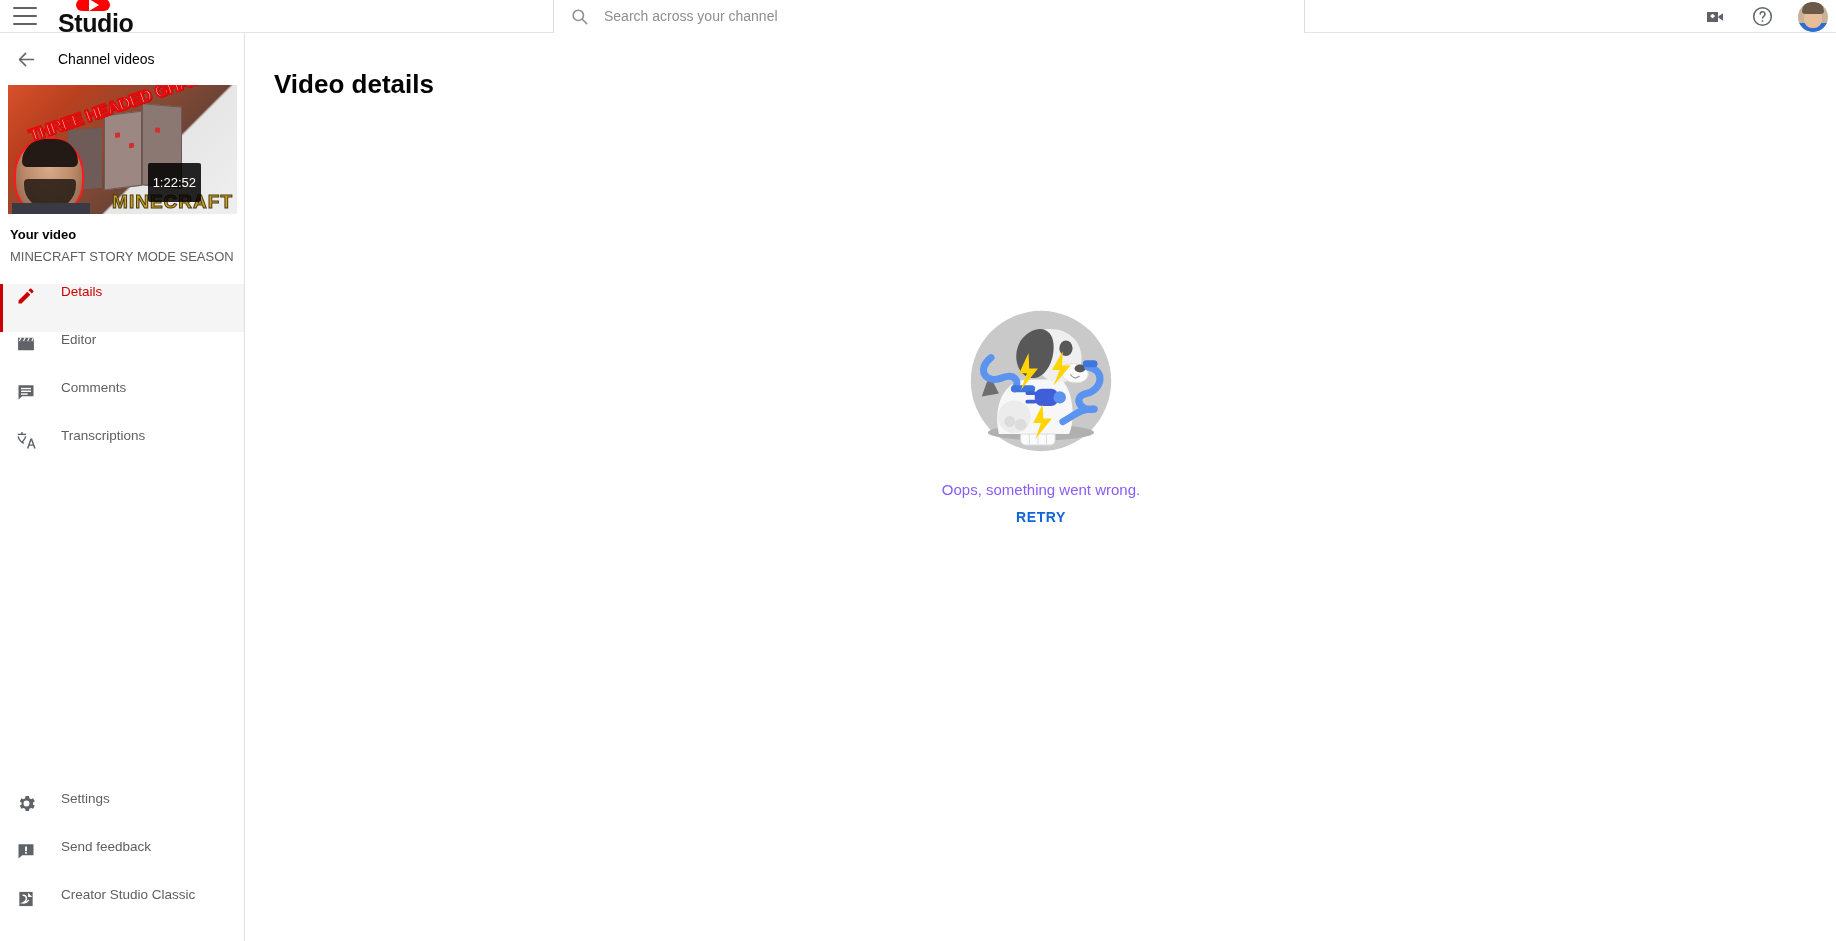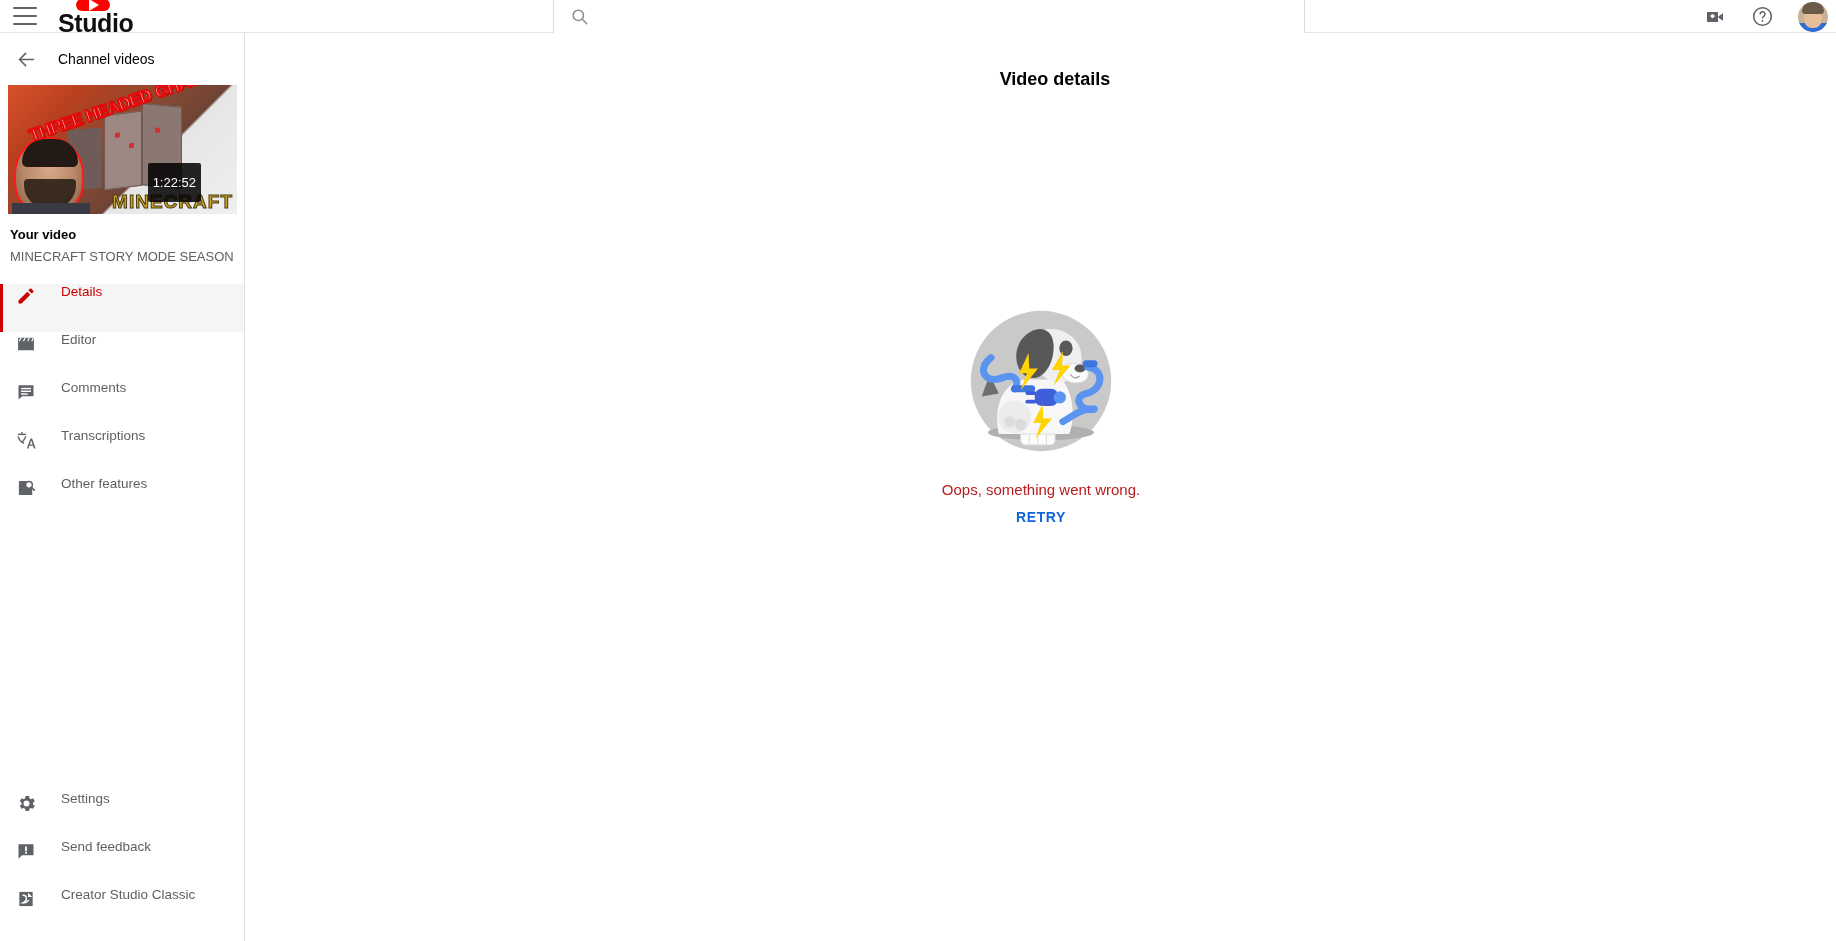--- a/index.html
+++ b/index.html
@@ -150,28 +150,28 @@
   .nav-item.active .ni-label { color: #c00; }
 
   .nav-bottom { position: absolute; left: 0; bottom: 0; width: 245px; padding-bottom: 6px; }
 
   
   .main {
     position: absolute; top: 33px; left: 246px;
     width: 1590px; height: 908px; background: #fff;
   }
   .page-title {
-    margin: 36px 0 0 28px; font-size: 18px; font-weight: bold; color: #030303; text-align: center;
+    margin: 36px 0 0 28px; font-size: 26px; font-weight: bold; color: #030303;
   }
   .error-area {
     position: absolute; left: 0; top: 270px; width: 1590px;
     display: flex; flex-direction: column; align-items: center;
   }
   .error-img { width: 156px; height: 156px; }
-  .error-msg { margin-top: 22px; font-size: 15px; color: #b91c1c; }
+  .error-msg { margin-top: 22px; font-size: 15px; color: #8b5cf6; }
   .retry-btn {
     margin-top: 11px; background: none; border: none;
     color: #1366d6; font-size: 14px; font-weight: bold;
     letter-spacing: .6px; cursor: pointer;
     font-family: "Liberation Sans", sans-serif;
   }
 </style>
 </head>
 <body>
 
@@ -188,20 +188,21 @@
     <span class="brand-beta">beta</span>
   </div>
 
   <div class="searchwrap">
     <span class="search-icon">
       <svg width="19" height="19" viewBox="0 0 24 24" fill="none" stroke="#909090" stroke-width="2">
         <circle cx="10.5" cy="10.5" r="6.5"></circle>
         <line x1="15.5" y1="15.5" x2="21" y2="21" stroke-linecap="round"></line>
       </svg>
     </span>
+    <input class="search-input" type="text" placeholder="Search across your channel" style="">
   </div>
 
   <div class="header-right">
     <span class="hr-icon">
       <svg width="24" height="24" viewBox="0 0 24 24">
         <path d="M4 7h11v10H4z" fill="#5f6368"></path>
         <path d="M15.5 11.2l4.5-3v7.6l-4.5-3z" fill="#5f6368"></path>
         <rect x="7.6" y="10.1" width="4" height="1.9" fill="#fff"></rect>
         <rect x="8.6" y="9.1" width="1.9" height="4" fill="#fff"></rect>
       </svg>
@@ -300,30 +301,20 @@
           <path d="M2 4.2h9.4v1.6H2z"></path>
           <path d="M6 2.2h1.6v2.6H6z"></path>
           <path d="M3.2 7c.8 3.4 3.1 6.2 6.3 7.6l-.8 1.5C5.2 14.5 2.6 11.3 1.7 7.4L3.2 7z"></path>
           <path d="M10.2 7c-.7 2.6-2.2 4.8-4.2 6.3l1 1.3c2.3-1.8 4-4.4 4.8-7.4L10.2 7z"></path>
           <path d="M16.5 9.6h1.9l4.1 11.4h-1.9l-1-2.9h-4.3l-1 2.9h-1.9l4.1-11.4zm.95 2.4l-1.6 4.6h3.2l-1.6-4.6z"></path>
         </svg>
       </span>
       <span class="ni-label">Transcriptions</span>
     </div>
 
-    <div class="nav-item">
-      <span class="ni-icon">
-        <svg width="20" height="20" viewBox="0 0 24 24">
-          <path d="M3.5 3.5h10l6 6v11h-16z" fill="#5f6368"></path>
-          <circle cx="15.6" cy="8.2" r="4" fill="#fff" stroke="#5f6368" stroke-width="1.7"></circle>
-          <line x1="18.5" y1="11.1" x2="22" y2="14.6" stroke="#5f6368" stroke-width="2" stroke-linecap="round"></line>
-        </svg>
-      </span>
-      <span class="ni-label">Other features</span>
-    </div>
   </div>
 
   <div class="nav-bottom">
 
     <div class="nav-item">
       <span class="ni-icon">
         <svg width="21" height="21" viewBox="0 0 24 24" fill="#5f6368">
           <path d="M19.4 13a7.8 7.8 0 000-2l2.1-1.6-2-3.4-2.5 1a7.7 7.7 0 00-1.7-1l-.4-2.6H10.9l-.4 2.6c-.6.25-1.18.58-1.7 1l-2.5-1-2 3.4L6.4 11a7.8 7.8 0 000 2l-2.1 1.6 2 3.4 2.5-1c.52.42 1.1.75 1.7 1l.4 2.6h4l.4-2.6c.6-.25 1.18-.58 1.7-1l2.5 1 2-3.4L19.4 13zM12 15.4A3.4 3.4 0 1112 8.6a3.4 3.4 0 010 6.8z"></path>
         </svg>
       </span>

